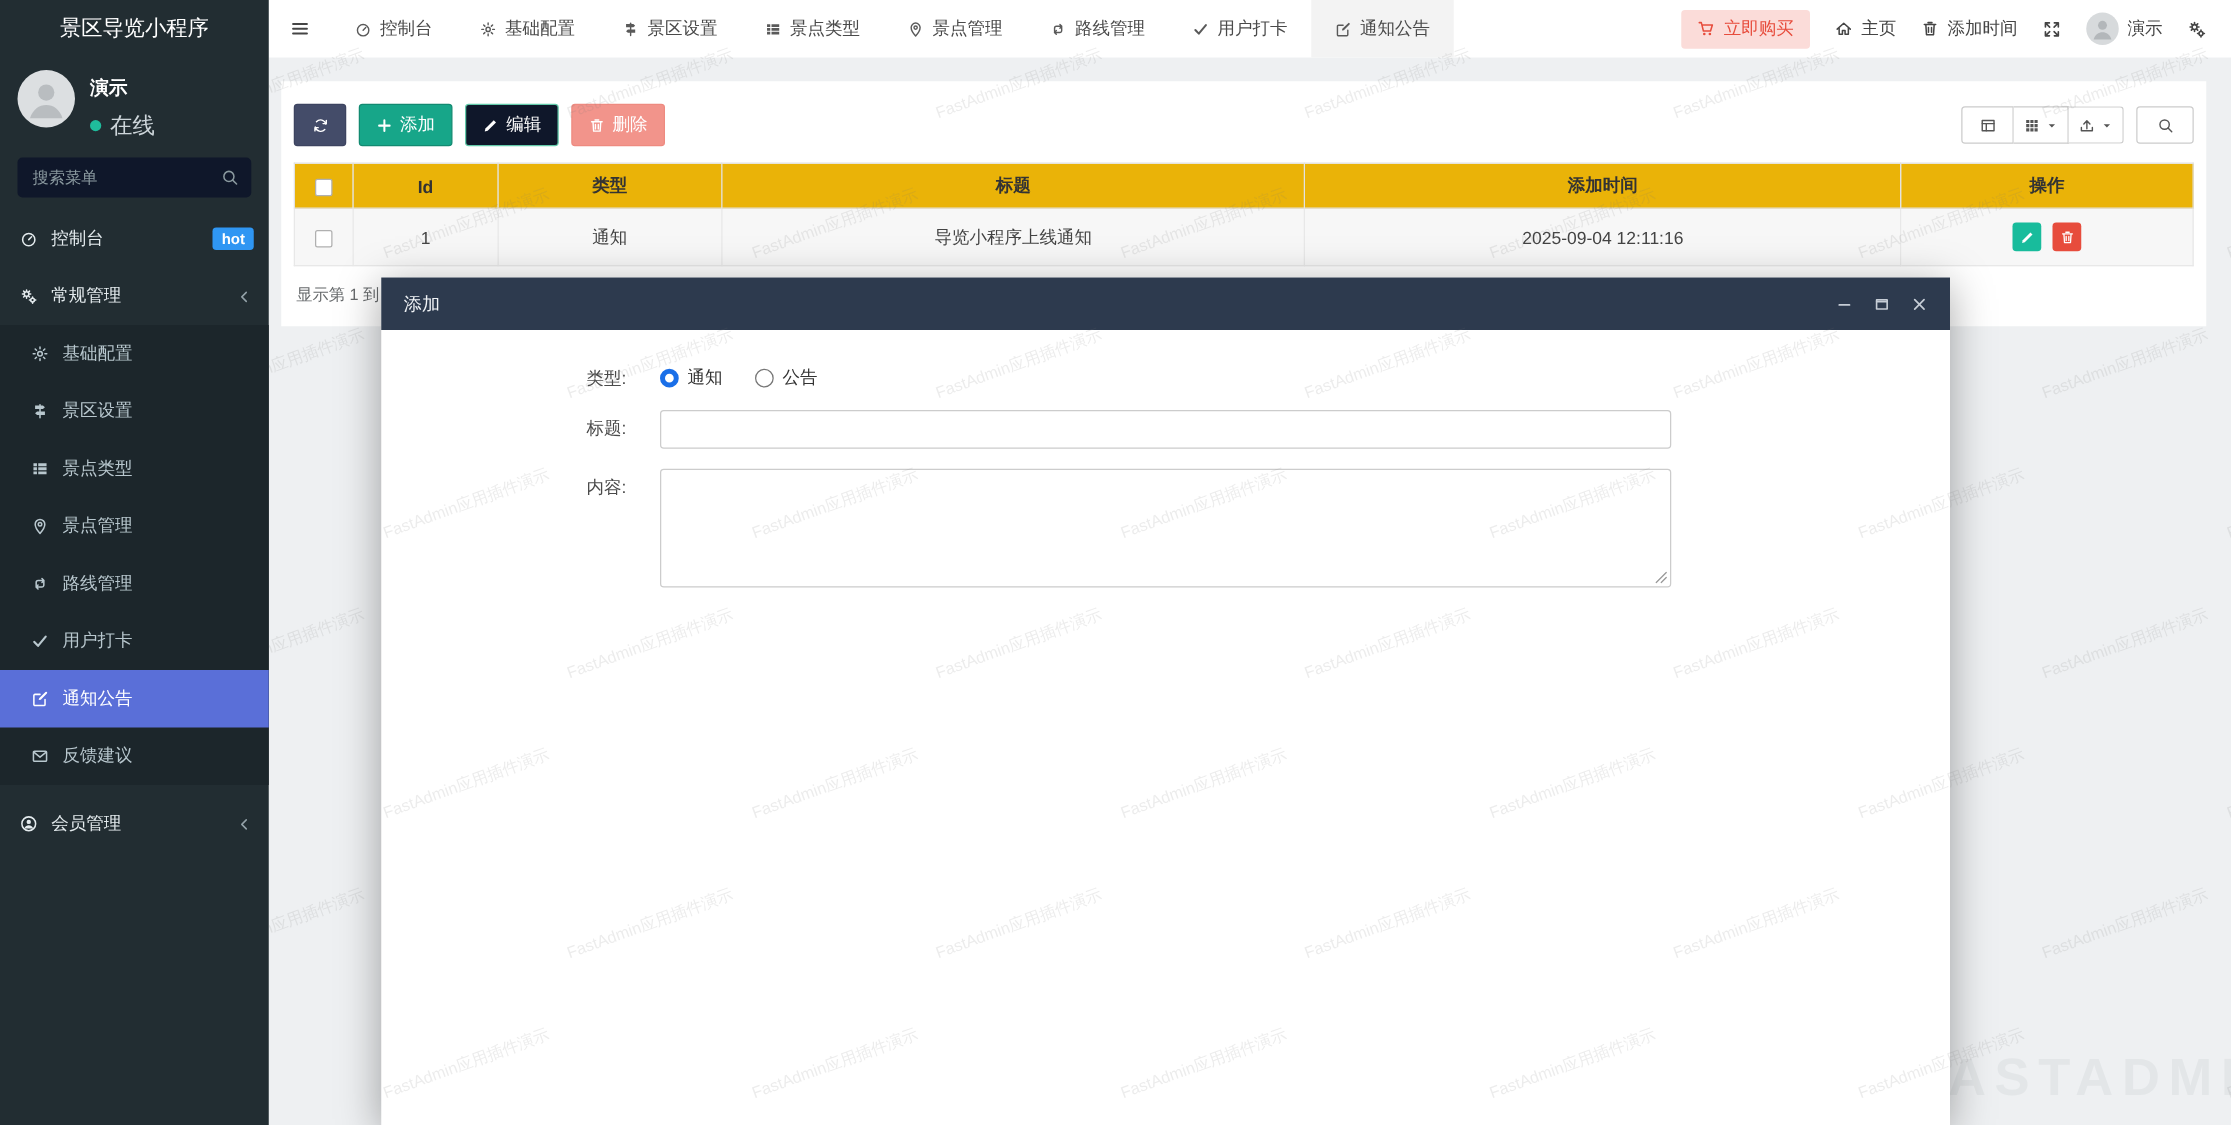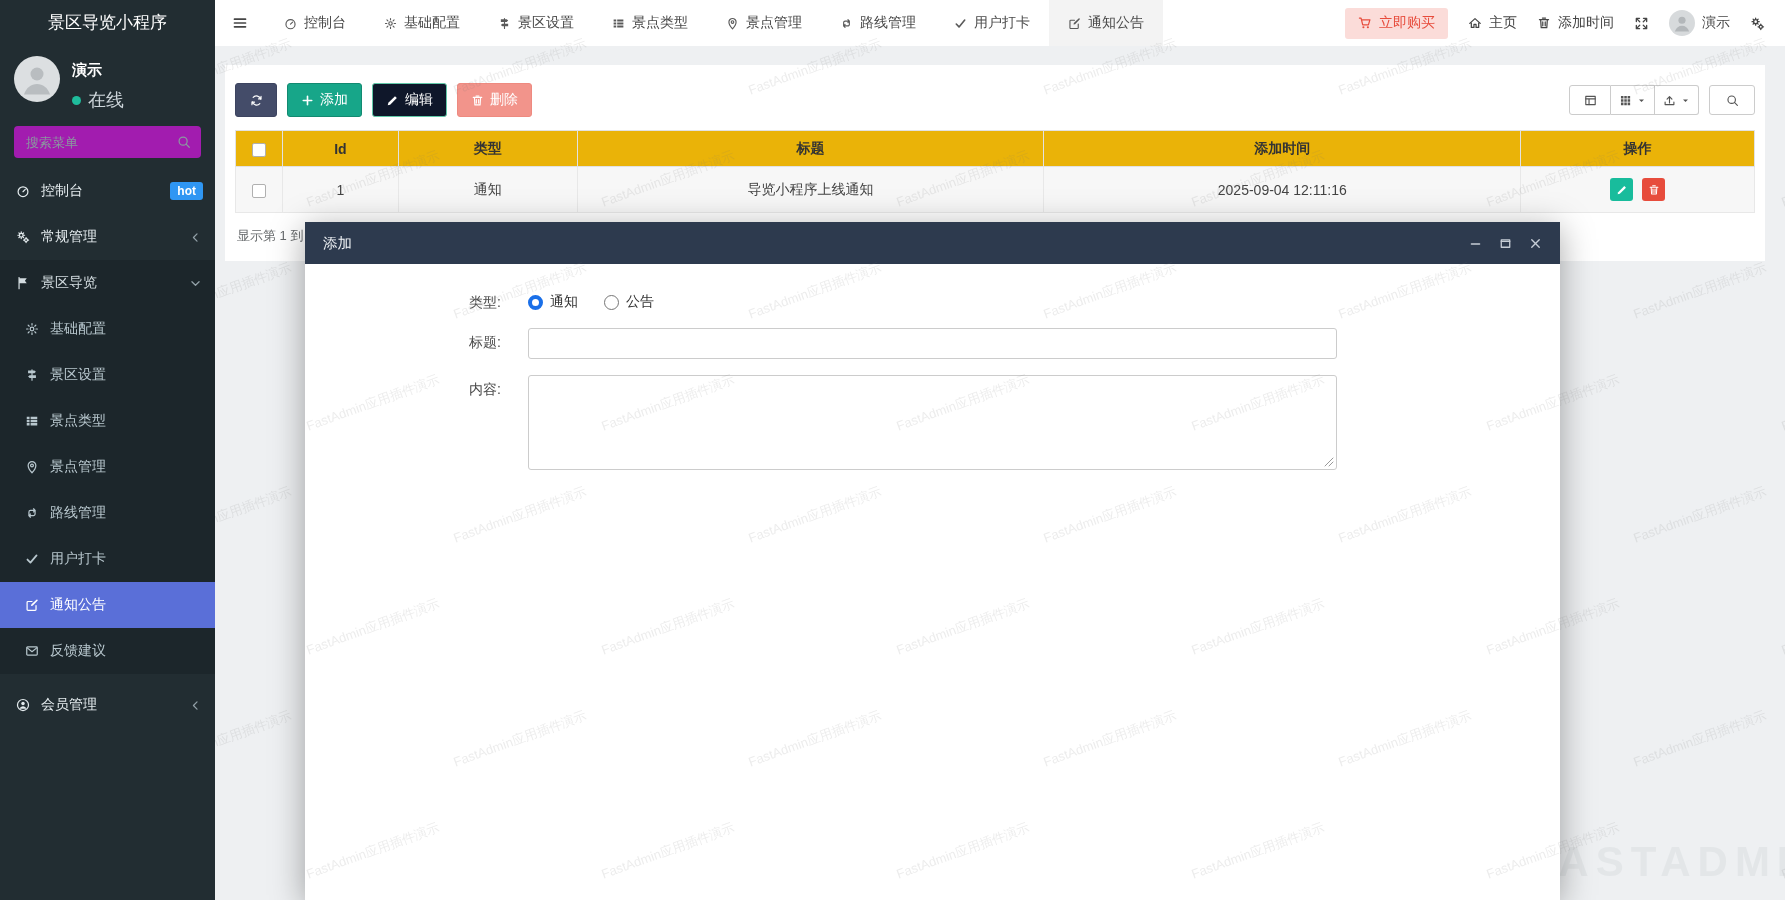--- a/index.html
+++ b/index.html
@@ -11,21 +11,21 @@
 
 .sidebar{position:absolute;left:0;top:0;bottom:0;width:215px;background:#222d32;z-index:3}
 .logo{height:46px;line-height:46px;text-align:center;color:#fff;font-size:17px;font-weight:normal}
 .user-panel{display:flex;gap:12px;padding:10px 14px 8px}
 .avatar{width:46px;height:46px;border-radius:50%;background:#dcdfe1;color:#b9bdc0;display:flex;align-items:center;justify-content:center;overflow:hidden}
 .avatar .icon{width:40px;height:40px}
 .user-meta .name{color:#fff;font-weight:bold;font-size:15px;margin:5px 0 8px}
 .user-status{display:flex;align-items:center;gap:7px;color:#cdd5da;font-size:18px}
 .dot{width:9px;height:9px;border-radius:50%;background:#1fbc9c}
 .sidebar-search{margin:6px 14px 10px;position:relative}
-.sidebar-search input{width:100%;height:32px;background:#a21caf;border:none;border-radius:4px;color:#c3cdd2;padding:0 34px 0 12px;font-size:13px;font-family:Liberation Sans, sans-serif;outline:none}
+.sidebar-search input{width:100%;height:32px;background:#0f172a;border:none;border-radius:4px;color:#c3cdd2;padding:0 34px 0 12px;font-size:13px;font-family:Liberation Serif, serif;outline:none}
 .sidebar-search input::placeholder{color:#8a999f}
 .search-btn{position:absolute;right:10px;top:9px;color:#8a999f;cursor:pointer}
 .menu{margin-top:4px}
 .menu-item{display:flex;align-items:center;gap:11px;height:46px;padding:0 16px;color:#e4ebee;cursor:pointer;position:relative;font-size:14px}
 .menu-item .chev{position:absolute;right:14px;color:#93a1a8;width:11px;height:11px}
 .menu-group{background:#1c262b}
 .menu-group>.menu-item{color:#d3dce0}
 .menu-sub .menu-item{padding-left:25px;color:#b8c7ce}
 .menu-item.active{background:#5a6fd8;color:#fff}
 .menu-item.active .icon{color:#fff}
@@ -154,34 +154,20 @@
         </span>
       <span>常规管理</span>
       <span class="icon chev">
           <svg viewBox="0 0 16 16">
             <path d="M10.2 2.8L5 8l5.2 5.2" stroke-width="1.8"></path>
           </svg>
         </span>
     </div>
 
     <div class="menu-group">
-      <div class="menu-item">
-        <span class="icon">
-            <svg viewBox="0 0 16 16">
-              <path d="M3.5 1.8v12.7"></path>
-              <path d="M3.5 2.6h8.8L10.2 5.4l2.1 2.8H3.5z" fill="currentColor" stroke="none"></path>
-            </svg>
-          </span>
-        <span>景区导览</span>
-        <span class="icon chev">
-            <svg viewBox="0 0 16 16">
-              <path d="M2.8 5.4L8 10.6l5.2-5.2" stroke-width="1.8"></path>
-            </svg>
-          </span>
-      </div>
       <div class="menu-sub">
         <div class="menu-item">
           <span class="icon">
               <svg viewBox="0 0 16 16">
                 <circle cx="8" cy="8" r="2.1"></circle>
                 <path d="M8 1.8v1.7M8 12.5v1.7M1.8 8h1.7M12.5 8h1.7M3.6 3.6l1.2 1.2M11.2 11.2l1.2 1.2M3.6 12.4l1.2-1.2M11.2 4.8l1.2-1.2"></path>
               </svg>
             </span>
           <span>基础配置</span>
         </div>

